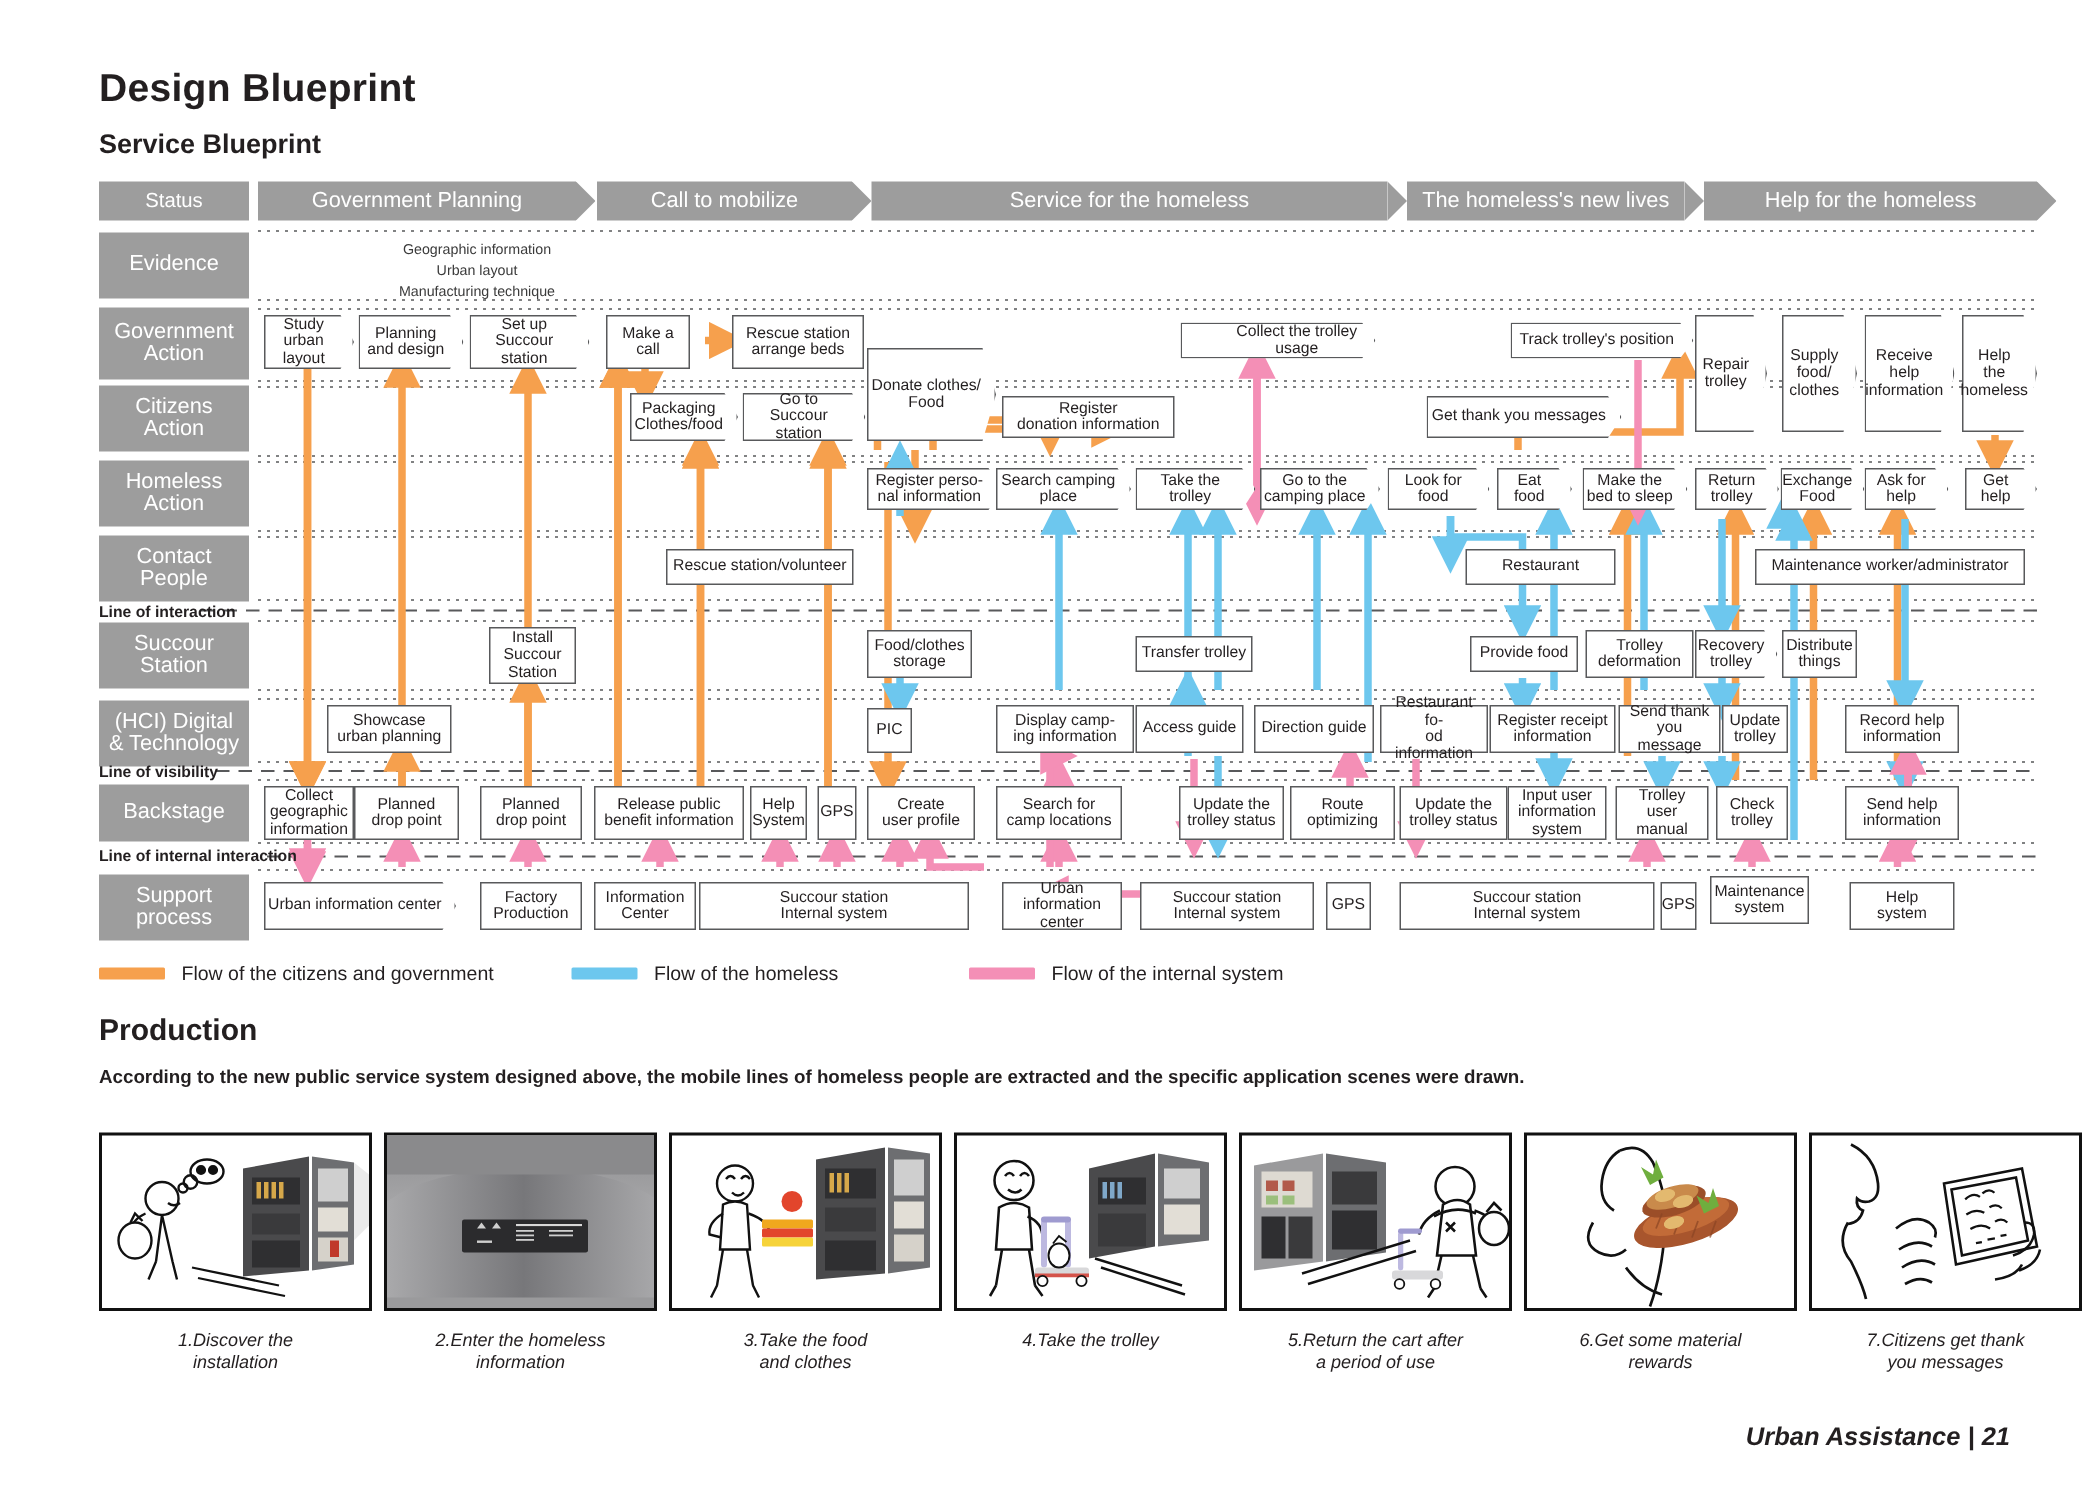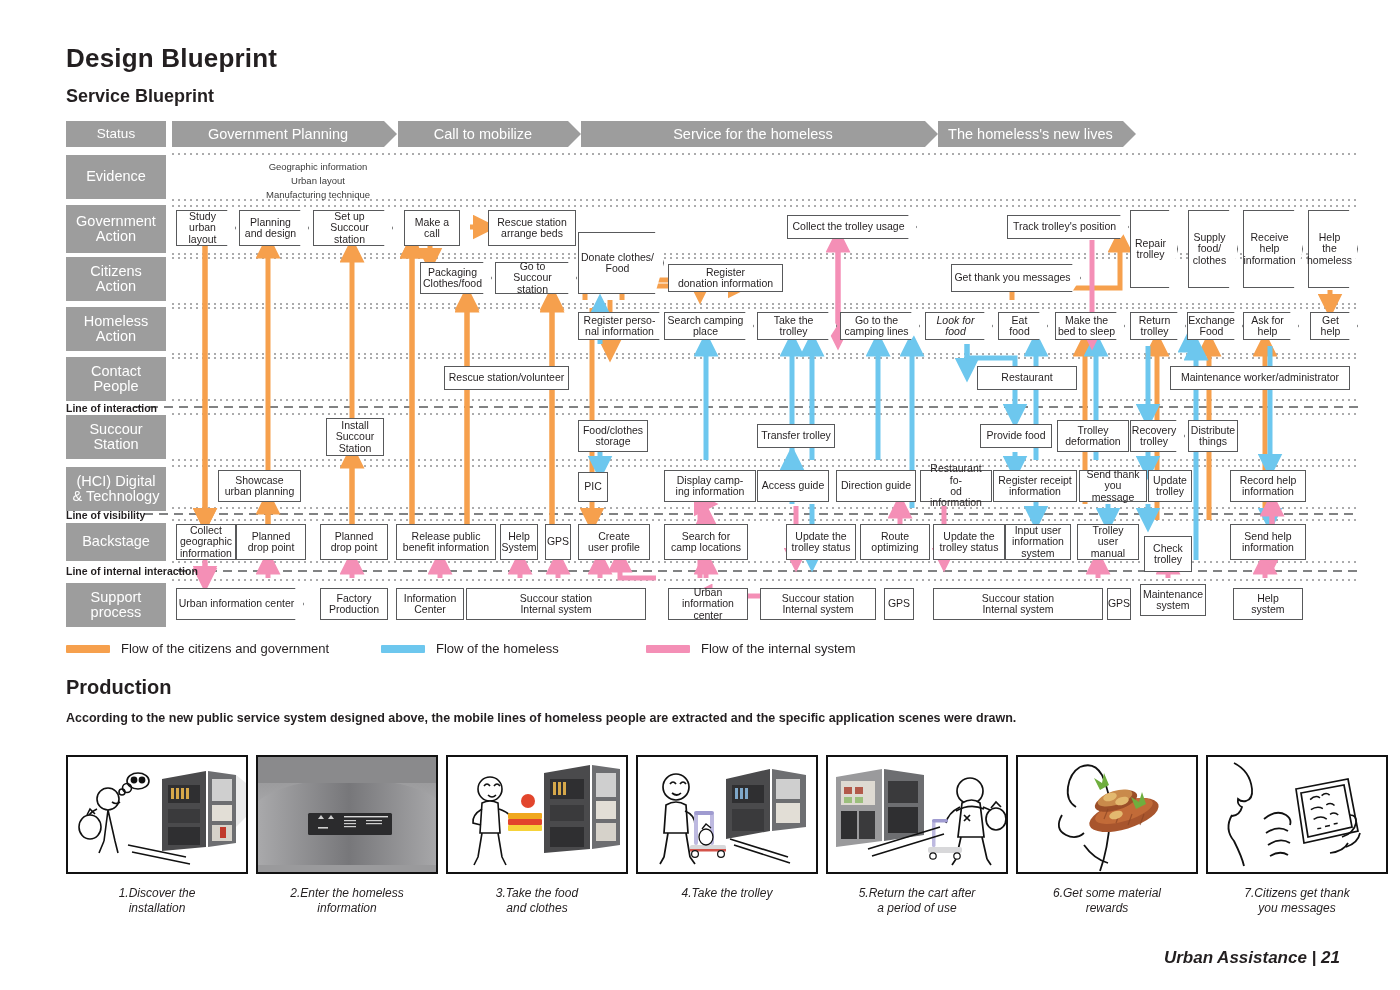--- a/index.html
+++ b/index.html
@@ -196,20 +196,24 @@
       <span class="nick"></span>
     </div>
   <div class="phase" style="left:581px;width:344px;">
       <span>Service for the homeless</span>
       <span class="nick"></span>
     </div>
   <div class="phase" style="left:938px;width:185px;">
       <span>The homeless's new lives</span>
       <span class="nick"></span>
     </div>
+  <div class="phase" style="left:1136px;width:222px;">
+      <span>Help for the homeless</span>
+      <span class="nick"></span>
+    </div>
 
   <div class="rowlab" style="top:155px;height:44px;">Evidence</div>
   <div class="rowlab" style="top: 205px; height: 48px; white-space: pre-line;">Government
 Action</div>
   <div class="rowlab" style="top: 257px; height: 44px; white-space: pre-line;">Citizens
 Action</div>
   <div class="rowlab" style="top: 307px; height: 44px; white-space: pre-line;">Homeless
 Action</div>
   <div class="rowlab" style="top: 357px; height: 44px; white-space: pre-line;">Contact
 People</div>
@@ -255,21 +259,21 @@
         <span style="white-space: pre-line;">Rescue station
 arrange beds</span>
       </div>
       <div class="bx arrowshape" style="left: 578px; top: 232px; width: 86px; height: 62px;">
         <span class="inner"></span>
         <span class="txt" style="white-space: pre-line;">Donate clothes/
 Food</span>
       </div>
       <div class="bx arrowshape" style="left: 787px; top: 215px; width: 130px; height: 24px;">
         <span class="inner"></span>
-        <span class="txt" style="white-space: pre-line;">Collect the trolley usage</span>
+        <span class="txt" style="white-space: pre-line; margin-left: 32px;">Collect the trolley usage</span>
       </div>
       <div class="bx arrowshape" style="left: 1007px; top: 215px; width: 122px; height: 24px;">
         <span class="inner"></span>
         <span class="txt" style="white-space: pre-line;">Track trolley's position</span>
       </div>
       <div class="bx arrowshape" style="left: 1130px; top: 210px; width: 48px; height: 78px;">
         <span class="inner"></span>
         <span class="txt" style="white-space: pre-line;">Repair
 trolley</span>
       </div>
@@ -319,25 +323,25 @@
         <span class="txt" style="white-space: pre-line;">Search camping
 place</span>
       </div>
       <div class="bx arrowshape" style="left: 757px; top: 312px; width: 80px; height: 28px;">
         <span class="inner"></span>
         <span class="txt" style="white-space: pre-line;">Take the trolley</span>
       </div>
       <div class="bx arrowshape" style="left: 840px; top: 312px; width: 80px; height: 28px;">
         <span class="inner"></span>
         <span class="txt" style="white-space: pre-line;">Go to the
-camping lines</span>
+camping place</span>
       </div>
       <div class="bx arrowshape" style="left: 925px; top: 312px; width: 68px; height: 28px;">
         <span class="inner"></span>
-        <span class="txt" style="white-space: pre-line; font-style: italic;">Look for food</span>
+        <span class="txt" style="white-space: pre-line;">Look for food</span>
       </div>
       <div class="bx arrowshape" style="left: 998px; top: 312px; width: 50px; height: 28px;">
         <span class="inner"></span>
         <span class="txt" style="white-space: pre-line;">Eat food</span>
       </div>
       <div class="bx arrowshape" style="left: 1055px; top: 312px; width: 70px; height: 28px;">
         <span class="inner"></span>
         <span class="txt" style="white-space: pre-line;">Make the
 bed to sleep</span>
       </div>
@@ -481,21 +485,21 @@
       </div>
       <div class="bx" style="left: 1005px; top: 524px; width: 66px; height: 36px;">
         <span style="white-space: pre-line;">Input user
 information
 system</span>
       </div>
       <div class="bx" style="left: 1077px; top: 524px; width: 62px; height: 36px;">
         <span style="white-space: pre-line;">Trolley
 user manual</span>
       </div>
-      <div class="bx" style="left: 1144px; top: 536px; width: 48px; height: 36px;">
+      <div class="bx" style="left: 1144px; top: 524px; width: 48px; height: 36px;">
         <span style="white-space: pre-line;">Check
 trolley</span>
       </div>
       <div class="bx" style="left: 1230px; top: 524px; width: 76px; height: 36px;">
         <span style="white-space: pre-line;">Send help
 information</span>
       </div>
       <div class="bx arrowshape" style="left: 176px; top: 588px; width: 128px; height: 32px;">
         <span class="inner"></span>
         <span class="txt" style="white-space: pre-line;">Urban information center</span>

